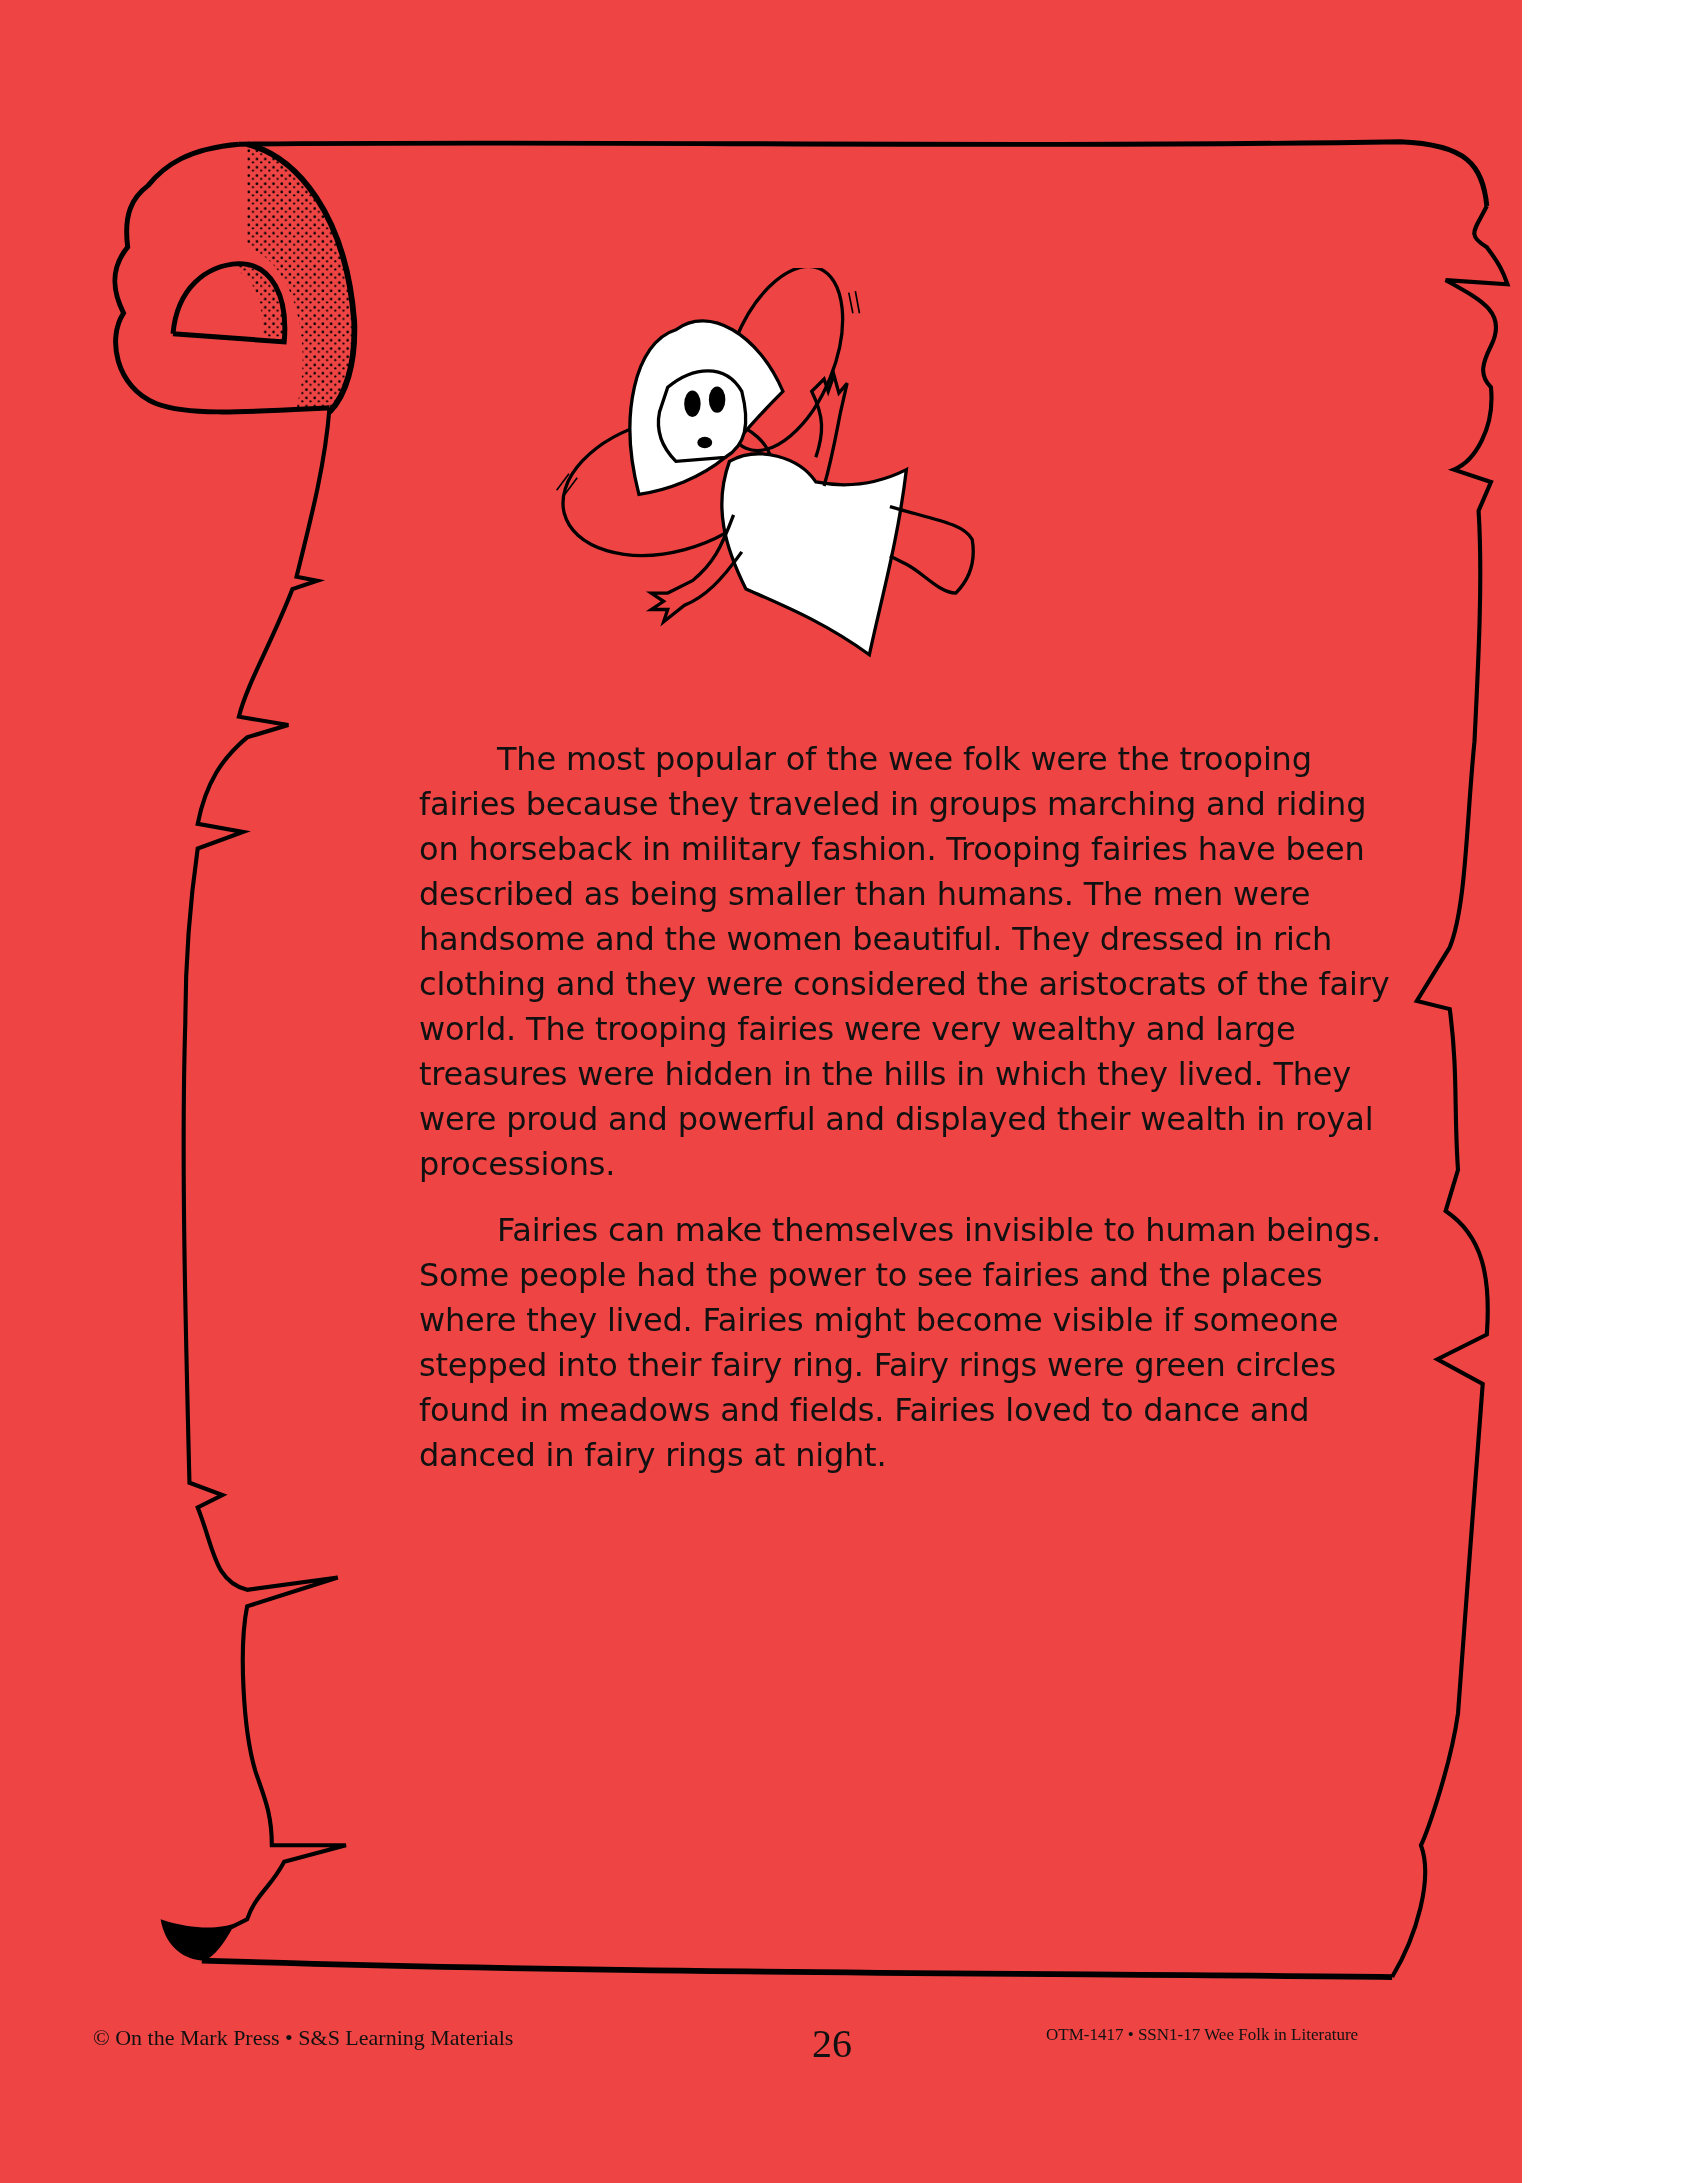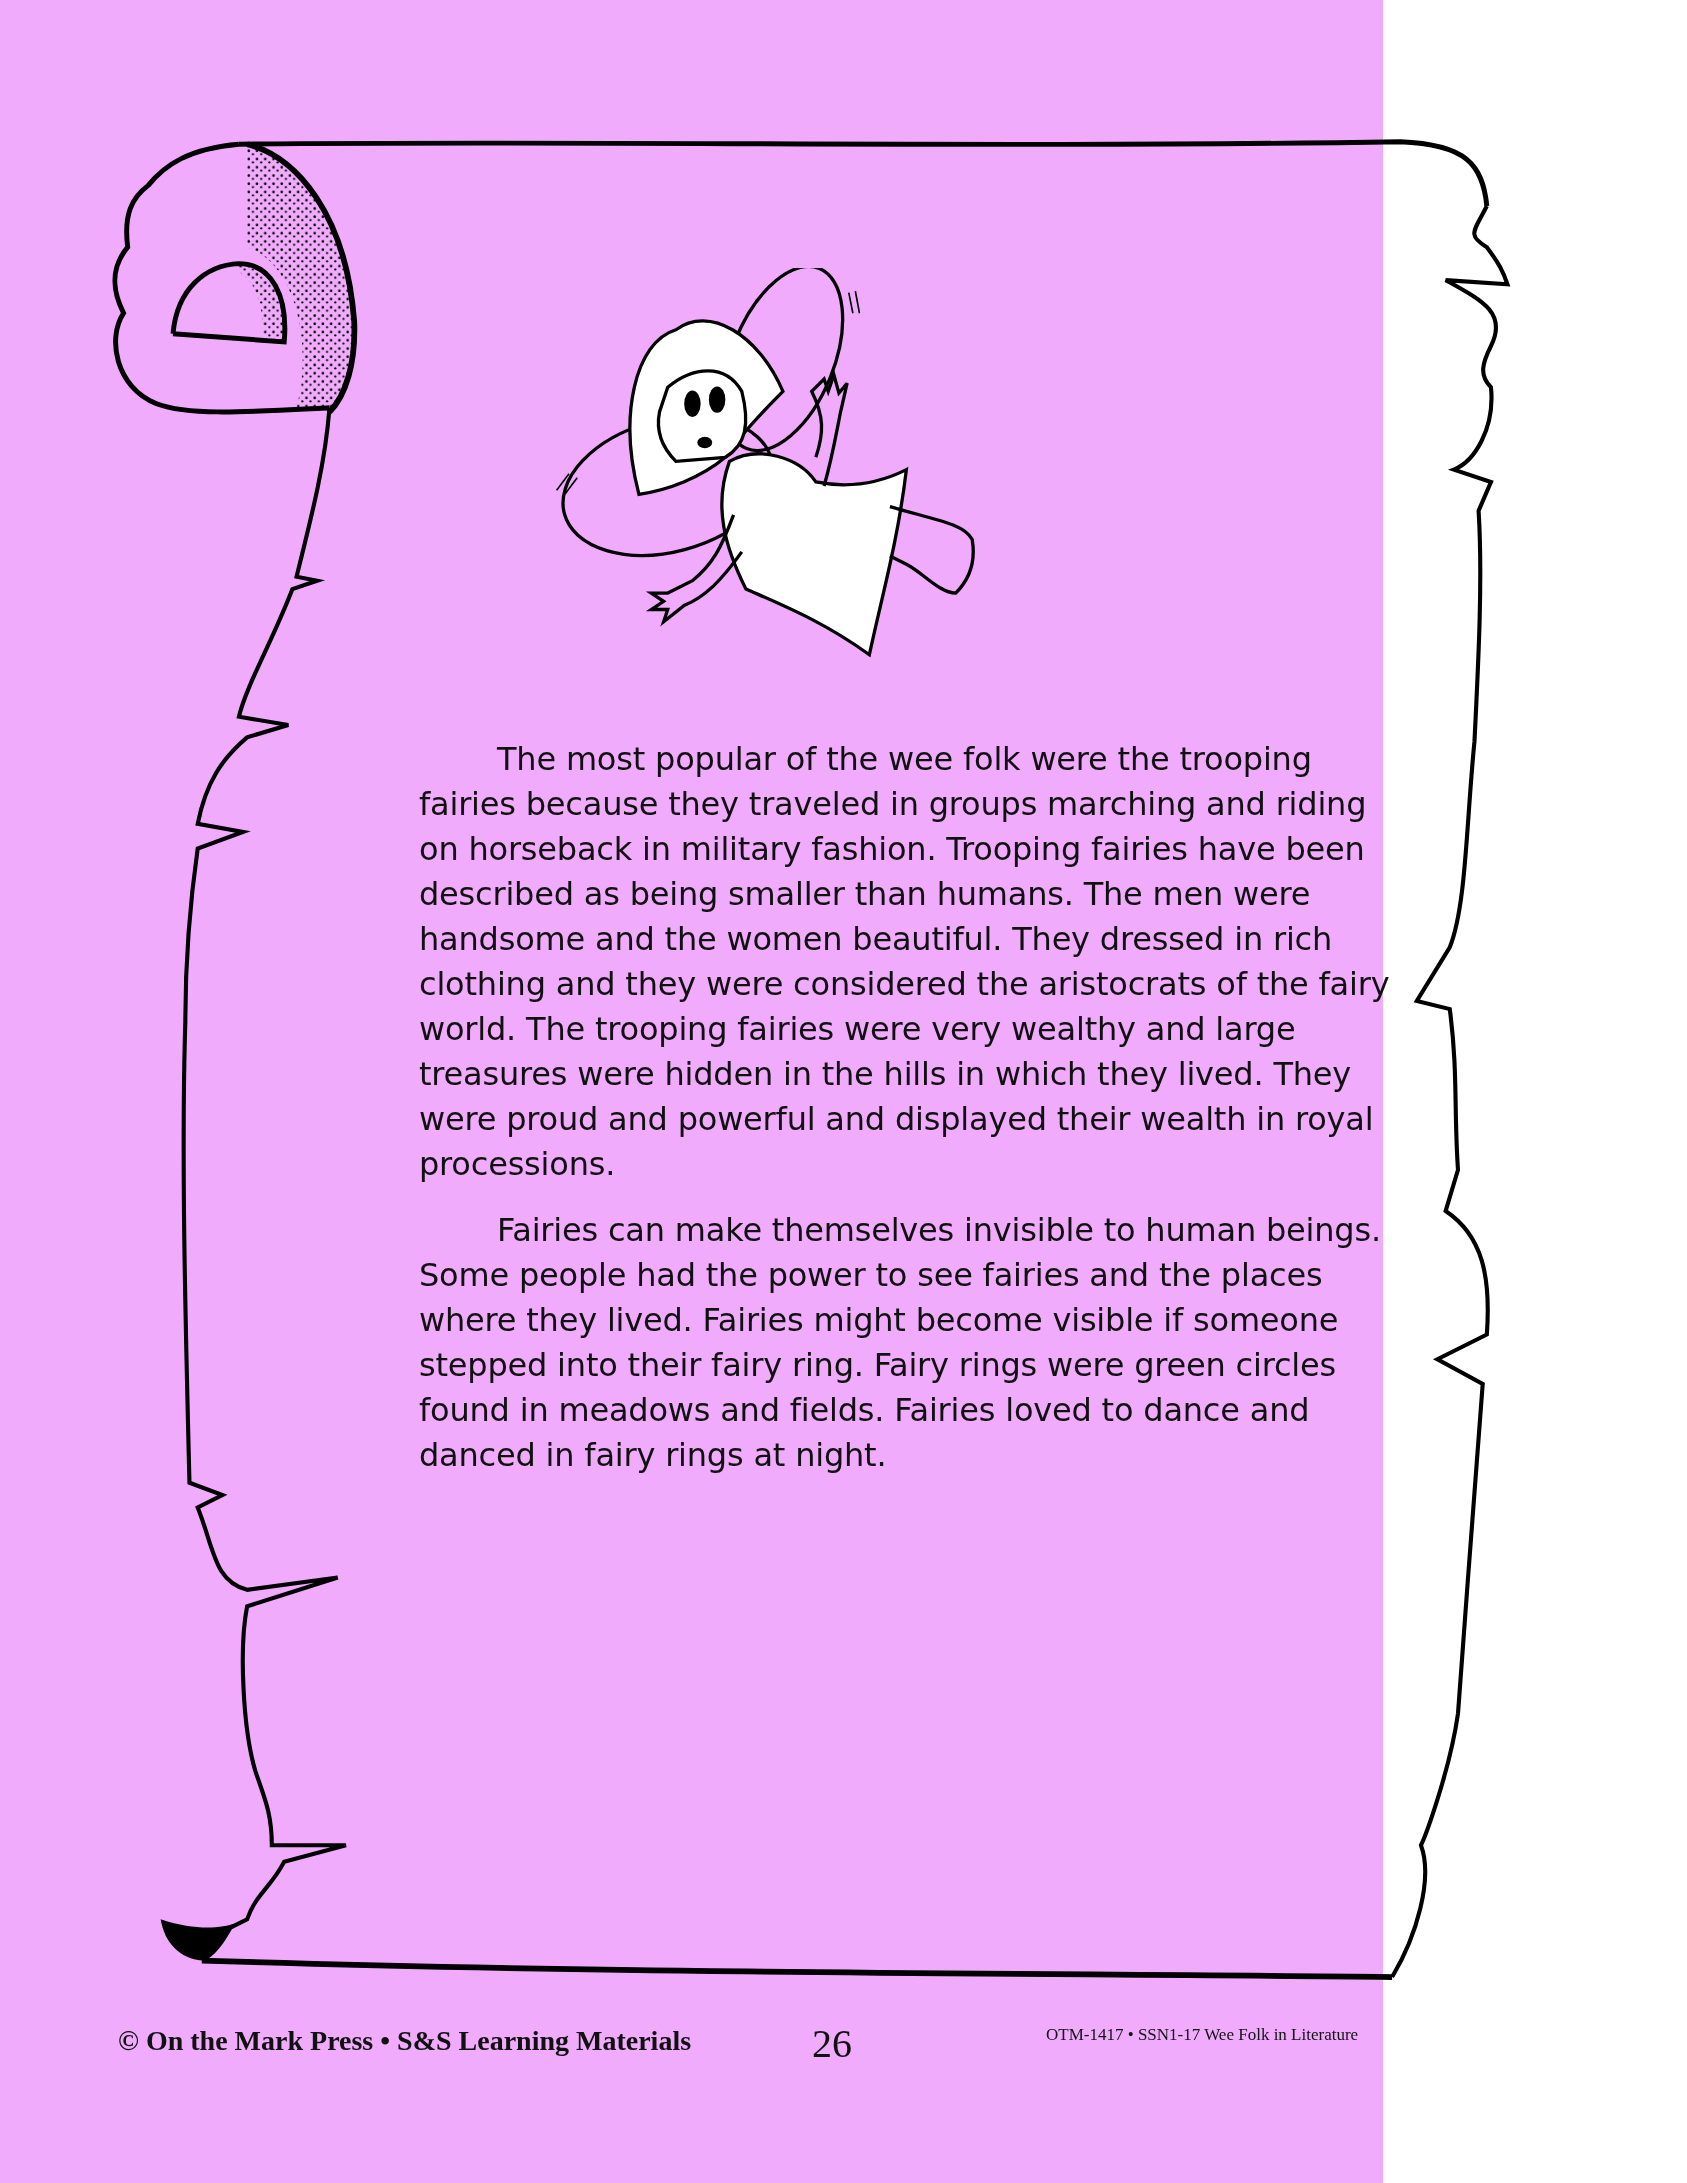--- a/index.html
+++ b/index.html
@@ -1,30 +1,30 @@
 <!DOCTYPE html>
 <html style="font-size:13px"><head>
 <meta charset="utf-8">
 <style>
   html, body { margin: 0; padding: 0; background: #ffffff; }
   body { width: 1687px; height: 2183px; position: relative; overflow: hidden; }
-  .page { position: absolute; left: 0; top: 0; width: 1383px; height: 2183px; background: #f0abfc; }
+  .page { position: absolute; left: 0; top: 0; width: 1522px; height: 2183px; background: #ef4444; }
   svg.scroll { position: absolute; left: 0; top: 0; width: 1687px; height: 2183px; }
   .body-text {
     position: absolute; left: 419px; top: 737px; width: 989px;
     font-family: "DejaVu Sans", sans-serif; font-size: 32px; line-height: 45px;
     color: #111; letter-spacing: -0.2px;
   }
   .body-text p { margin: 0; text-indent: 78px; }
   .body-text p + p { margin-top: 21px; }
   .footer {
     position: absolute; top: 2025px; left: 0; width: 1687px; height: 33px;
     font-family: "Liberation Serif", serif; color: #111;
   }
-  .footer .left { position: absolute; left: 118px; font-size: 28px; font-weight: bold; }
+  .footer .left { position: absolute; left: 93px; font-size: 22px; font-weight: normal; }
   .footer .center { position: absolute; left: 812px; font-size: 40px; top: -5px; }
   .footer .right { position: absolute; left: 1046px; font-size: 17px; font-weight: normal; }
 </style>
 </head>
 <body>
 
 <div class="page">
 
   <svg class="scroll" viewBox="0 0 2048 2650" xmlns="http://www.w3.org/2000/svg">
     <defs>

